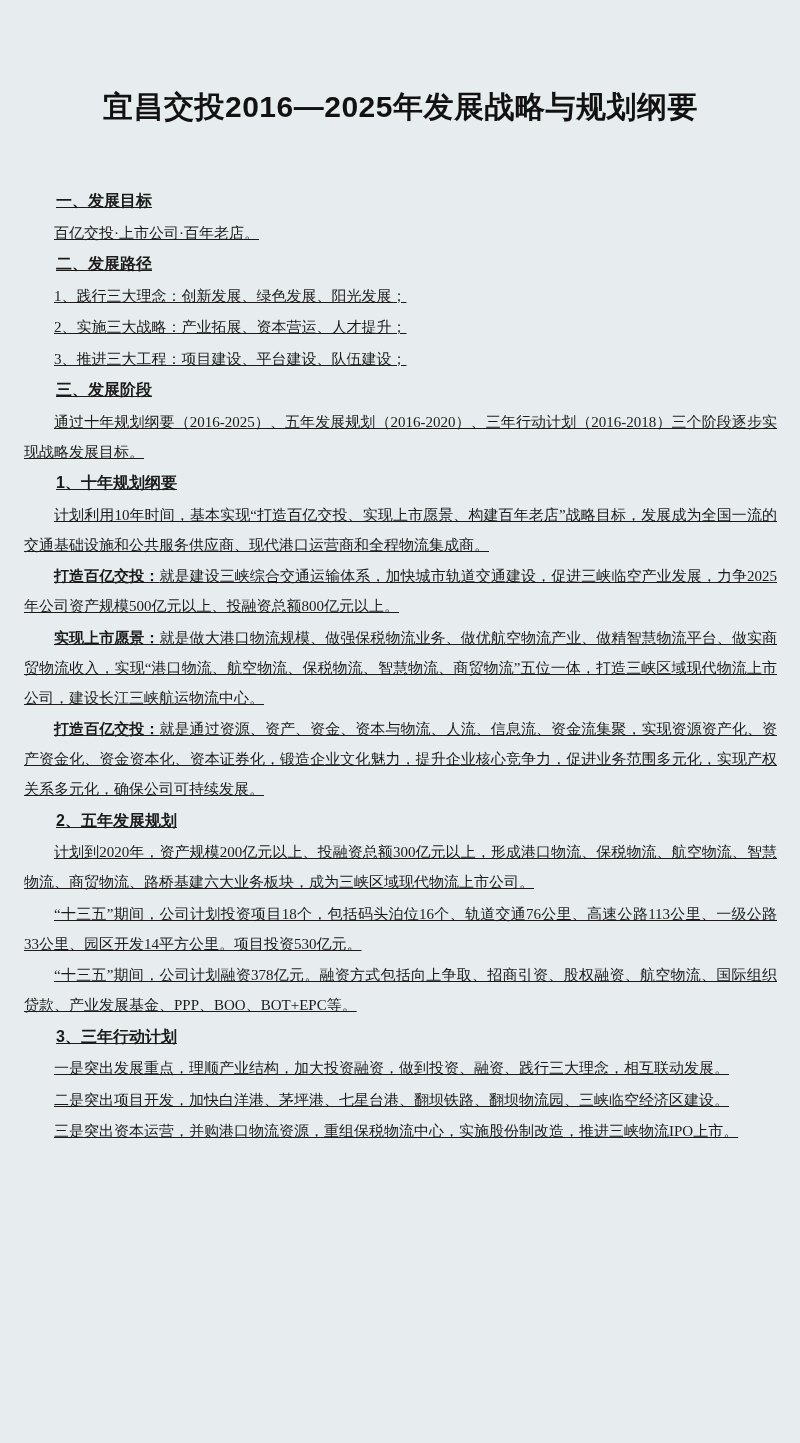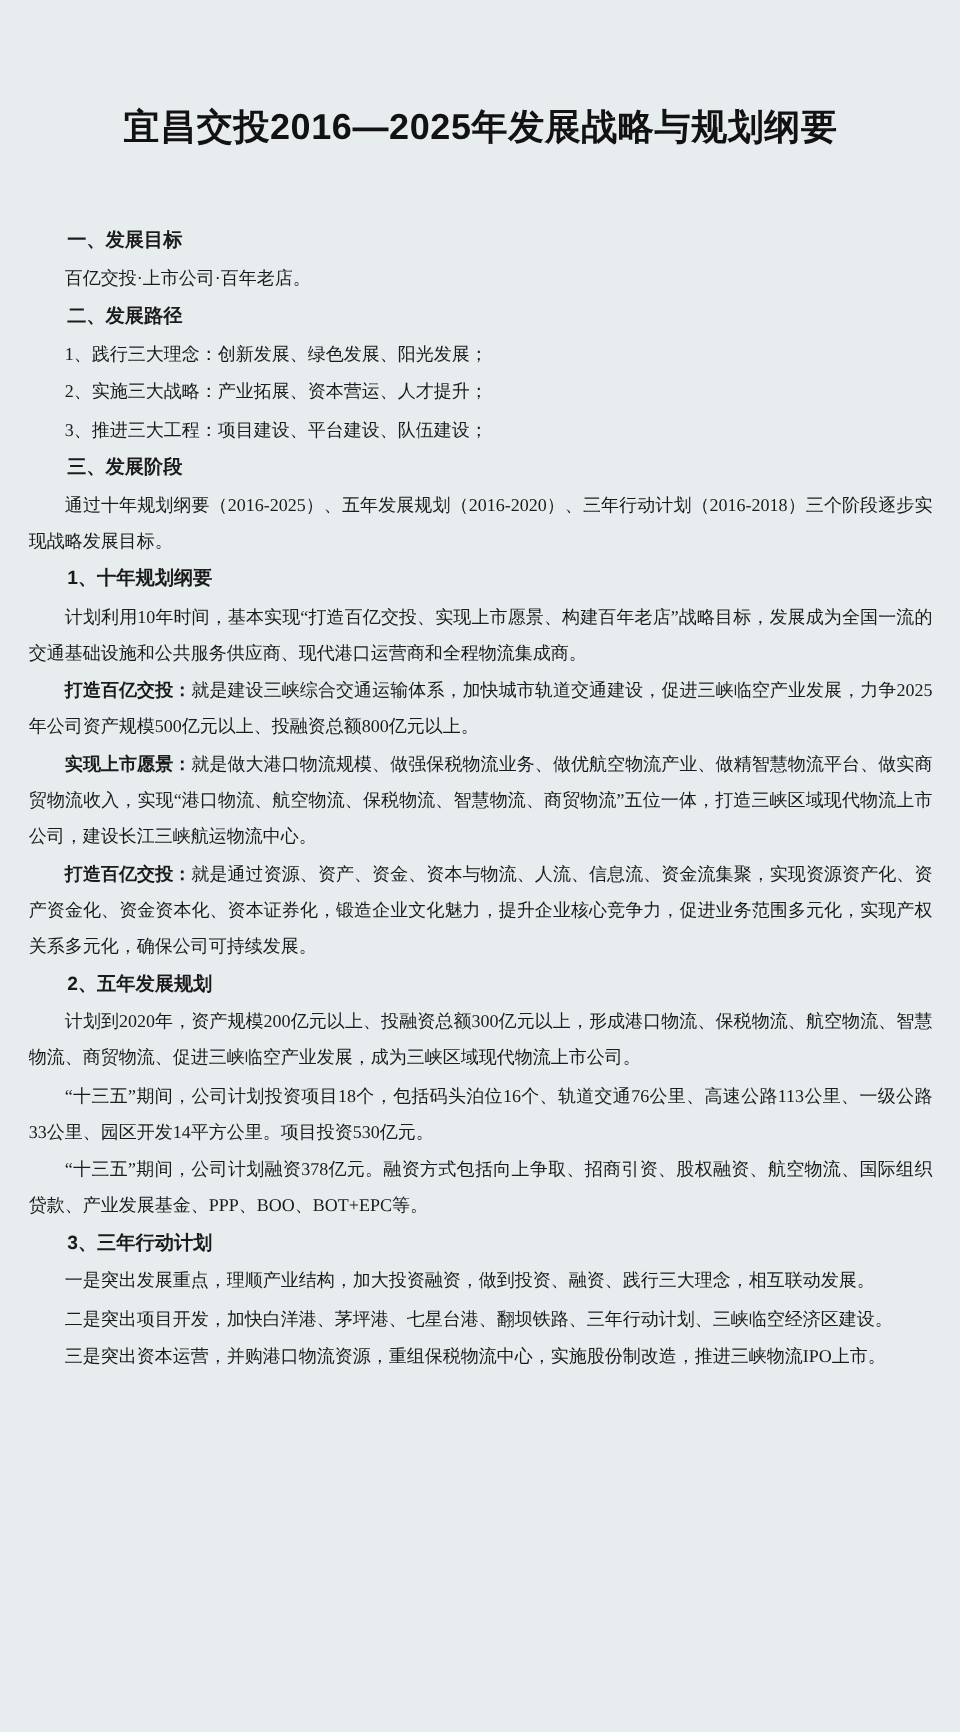--- a/index.html
+++ b/index.html
@@ -29,20 +29,21 @@
     line-height: 38px;
     letter-spacing: 0.5px;
     color: #121212;
   }
   p {
     margin: 1.5px 0;
     font-size: 15px;
     line-height: 30px;
     text-indent: 2em;
     text-align: justify;
+    text-decoration: underline;
   }
   p.h1, p.h2 {
     font-family: "Liberation Sans", sans-serif;
     font-weight: 700;
     font-size: 16px;
     text-align: left;
   }
   .lead {
     font-family: "Liberation Sans", sans-serif;
     font-weight: 700;
@@ -68,21 +69,21 @@
   <p class="h2">1、十年规划纲要</p>
   <p>计划利用10年时间，基本实现“打造百亿交投、实现上市愿景、构建百年老店”战略目标，发展成为全国一流的交通基础设施和公共服务供应商、现代港口运营商和全程物流集成商。</p>
 
   <p><span class="lead">打造百亿交投：</span><span>就是建设三峡综合交通运输体系，加快城市轨道交通建设，促进三峡临空产业发展，力争2025年公司资产规模500亿元以上、投融资总额800亿元以上。</span></p>
 
   <p><span class="lead">实现上市愿景：</span><span>就是做大港口物流规模、做强保税物流业务、做优航空物流产业、做精智慧物流平台、做实商贸物流收入，实现“港口物流、航空物流、保税物流、智慧物流、商贸物流”五位一体，打造三峡区域现代物流上市公司，建设长江三峡航运物流中心。</span></p>
 
   <p><span class="lead">打造百亿交投：</span><span>就是通过资源、资产、资金、资本与物流、人流、信息流、资金流集聚，实现资源资产化、资产资金化、资金资本化、资本证券化，锻造企业文化魅力，提升企业核心竞争力，促进业务范围多元化，实现产权关系多元化，确保公司可持续发展。</span></p>
 
   <p class="h2">2、五年发展规划</p>
-  <p>计划到2020年，资产规模200亿元以上、投融资总额300亿元以上，形成港口物流、保税物流、航空物流、智慧物流、商贸物流、促进三峡临空产业发展，成为三峡区域现代物流上市公司。</p>
+  <p>计划到2020年，资产规模200亿元以上、投融资总额300亿元以上，形成港口物流、保税物流、航空物流、智慧物流、商贸物流、路桥基建六大业务板块，成为三峡区域现代物流上市公司。</p>
   <p>“十三五”期间，公司计划投资项目18个，包括码头泊位16个、轨道交通76公里、高速公路113公里、一级公路33公里、园区开发14平方公里。项目投资530亿元。</p>
   <p>“十三五”期间，公司计划融资378亿元。融资方式包括向上争取、招商引资、股权融资、航空物流、国际组织贷款、产业发展基金、PPP、BOO、BOT+EPC等。</p>
 
   <p class="h2">3、三年行动计划</p>
   <p>一是突出发展重点，理顺产业结构，加大投资融资，做到投资、融资、践行三大理念，相互联动发展。</p>
-  <p>二是突出项目开发，加快白洋港、茅坪港、七星台港、翻坝铁路、三年行动计划、三峡临空经济区建设。</p>
+  <p>二是突出项目开发，加快白洋港、茅坪港、七星台港、翻坝铁路、翻坝物流园、三峡临空经济区建设。</p>
   <p>三是突出资本运营，并购港口物流资源，重组保税物流中心，实施股份制改造，推进三峡物流IPO上市。</p>
 </div>
 
 </body></html>

